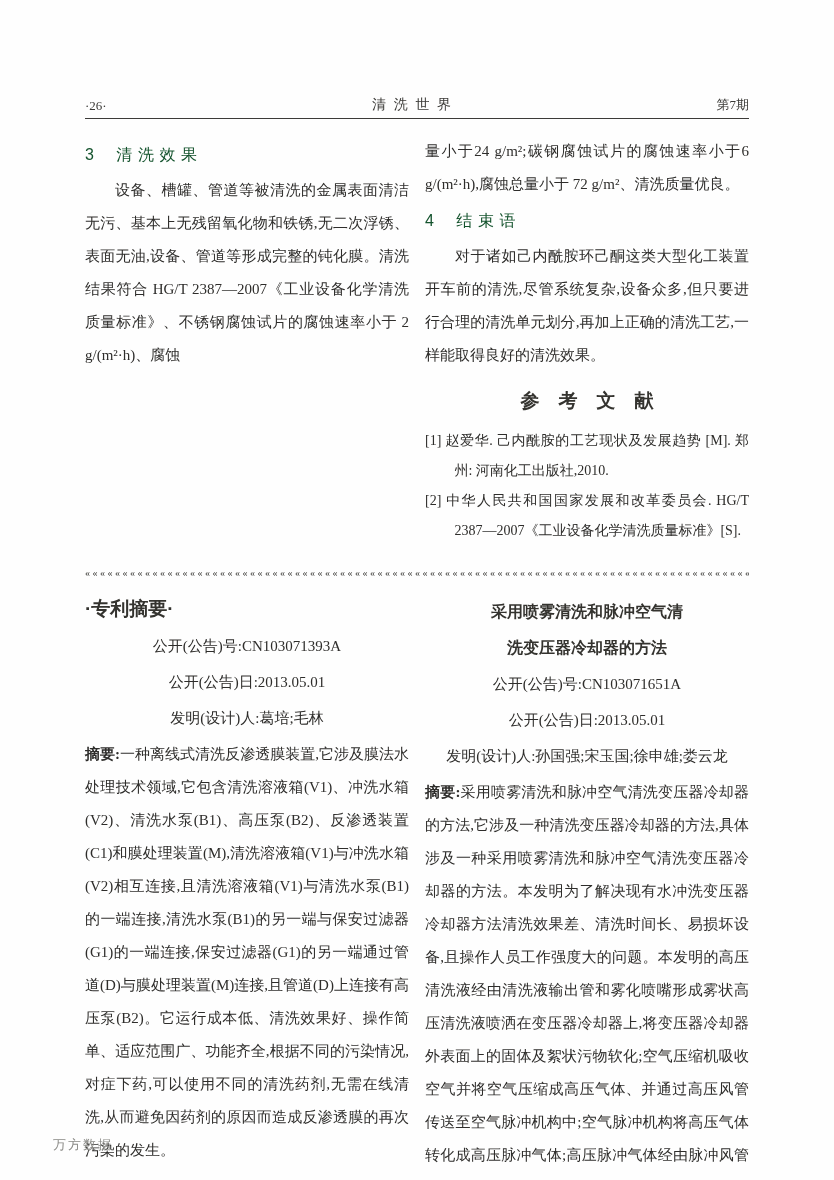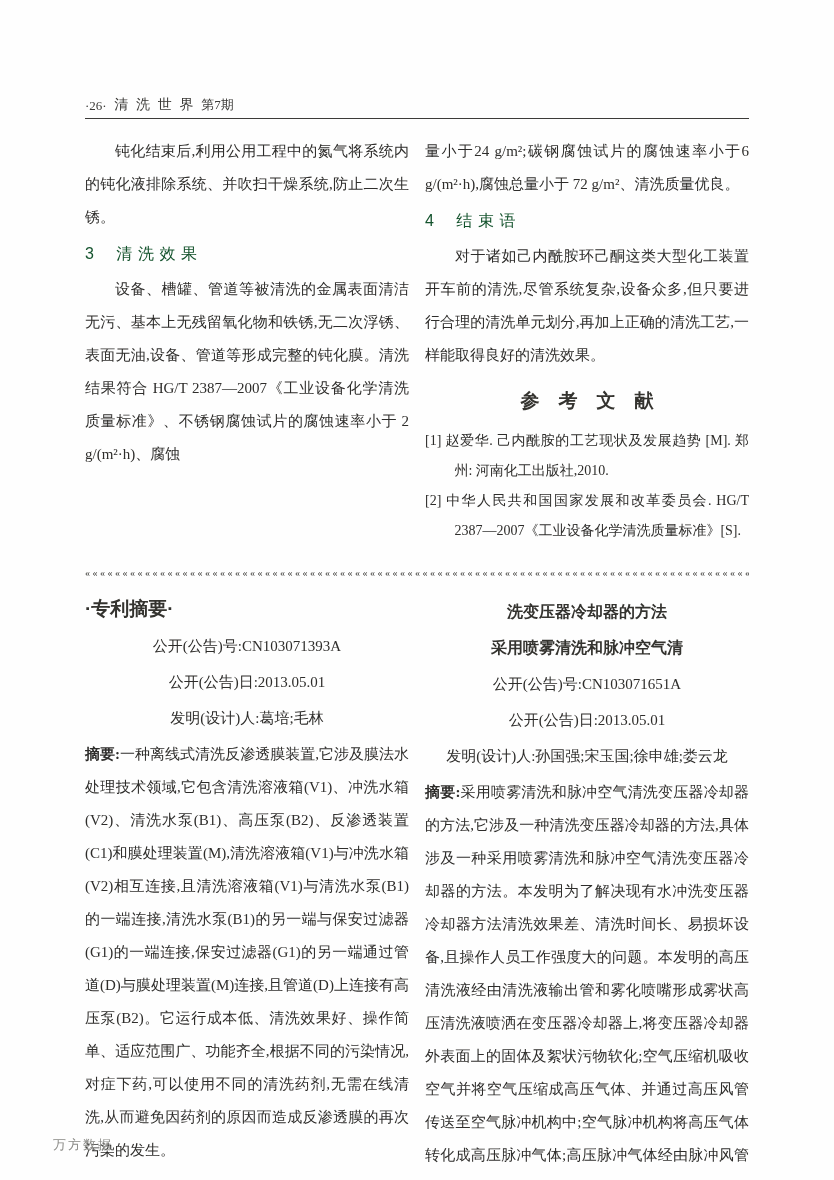--- a/index.html
+++ b/index.html
@@ -9,21 +9,21 @@
     margin:0 auto;
     background:#fefefe;
     overflow:hidden;
     font-family:"Liberation Serif","DejaVu Serif",serif;
     color:#2e2d2b;
     filter:blur(0.22px);
   }
   .inner{padding:0 85px;}
   
   .hdr{
-    display:flex;justify-content:flex-start;align-items:flex-end;
+    display:flex;justify-content:space-between;align-items:flex-end;
     padding-top:96px;font-size:13px;color:#3a3936;
   }
   .hdr .journal{letter-spacing:0.55em;text-indent:0.55em;font-size:14px;}
   .hdr-rule{border-bottom:1.5px solid #3c3b38;margin-top:4px;}
   
   .cols{display:flex;gap:16px;margin-top:16px;}
   .col{flex:1;min-width:0;}
   p{margin:0;font-size:15px;line-height:33px;text-align:justify;}
   p.indent{text-indent:2em;}
   .sec-h{
@@ -70,21 +70,20 @@
 
     <div class="hdr">
       <span>·26·</span>
       <span class="journal">清洗世界</span>
       <span>第7期</span>
     </div>
     <div class="hdr-rule"></div>
 
     <div class="cols">
       <div class="col">
-        <p class="indent">钝化结束后,利用公用工程中的氮气将系统内的钝化液排除系统、并吹扫干燥系统,防止二次生锈。</p>
         <div class="sec-h">
           <span class="num">3</span><span class="txt">清洗效果</span>
         </div>
         <p class="indent">设备、槽罐、管道等被清洗的金属表面清洁无污、基本上无残留氧化物和铁锈,无二次浮锈、表面无油,设备、管道等形成完整的钝化膜。清洗结果符合 HG/T 2387—2007《工业设备化学清洗质量标准》、不锈钢腐蚀试片的腐蚀速率小于 2 g/(m²·h)、腐蚀</p>
       </div>
 
       <div class="col">
         <p>量小于24 g/m²;碳钢腐蚀试片的腐蚀速率小于6 g/(m²·h),腐蚀总量小于 72 g/m²、清洗质量优良。</p>
         <div class="sec-h">
           <span class="num">4</span><span class="txt">结束语</span>
@@ -101,22 +100,22 @@
     <div class="patents">
       <div class="col">
         <div class="pat-label">·专利摘要·</div>
         <p class="meta">公开(公告)号:CN103071393A</p>
         <p class="meta">公开(公告)日:2013.05.01</p>
         <p class="meta">发明(设计)人:葛培;毛林</p>
         <p class="abstract"><span class="lbl">摘要:</span><span>一种离线式清洗反渗透膜装置,它涉及膜法水处理技术领域,它包含清洗溶液箱(V1)、冲洗水箱(V2)、清洗水泵(B1)、高压泵(B2)、反渗透装置(C1)和膜处理装置(M),清洗溶液箱(V1)与冲洗水箱(V2)相互连接,且清洗溶液箱(V1)与清洗水泵(B1)的一端连接,清洗水泵(B1)的另一端与保安过滤器(G1)的一端连接,保安过滤器(G1)的另一端通过管道(D)与膜处理装置(M)连接,且管道(D)上连接有高压泵(B2)。它运行成本低、清洗效果好、操作简单、适应范围广、功能齐全,根据不同的污染情况,对症下药,可以使用不同的清洗药剂,无需在线清洗,从而避免因药剂的原因而造成反渗透膜的再次污染的发生。</span></p>
       </div>
 
       <div class="col">
+        <div class="pat-title">采用喷雾清洗和脉冲空气清</div>
         <div class="pat-title">洗变压器冷却器的方法</div>
-        <div class="pat-title">采用喷雾清洗和脉冲空气清</div>
         <p class="meta">公开(公告)号:CN103071651A</p>
         <p class="meta">公开(公告)日:2013.05.01</p>
         <p class="meta">发明(设计)人:孙国强;宋玉国;徐申雄;娄云龙</p>
         <p class="abstract"><span class="lbl">摘要:</span><span>采用喷雾清洗和脉冲空气清洗变压器冷却器的方法,它涉及一种清洗变压器冷却器的方法,具体涉及一种采用喷雾清洗和脉冲空气清洗变压器冷却器的方法。本发明为了解决现有水冲洗变压器冷却器方法清洗效果差、清洗时间长、易损坏设备,且操作人员工作强度大的问题。本发明的高压清洗液经由清洗液输出管和雾化喷嘴形成雾状高压清洗液喷洒在变压器冷却器上,将变压器冷却器外表面上的固体及絮状污物软化;空气压缩机吸收空气并将空气压缩成高压气体、并通过高压风管传送至空气脉冲机构中;空气脉冲机构将高压气体转化成高压脉冲气体;高压脉冲气体经由脉冲风管和风帽对变压器冷却器进行清洗。本发明用于清洗变压器冷却器。</span></p>
       </div>
     </div>
 
   </div>
 
   <div class="footer">万方数据</div>

